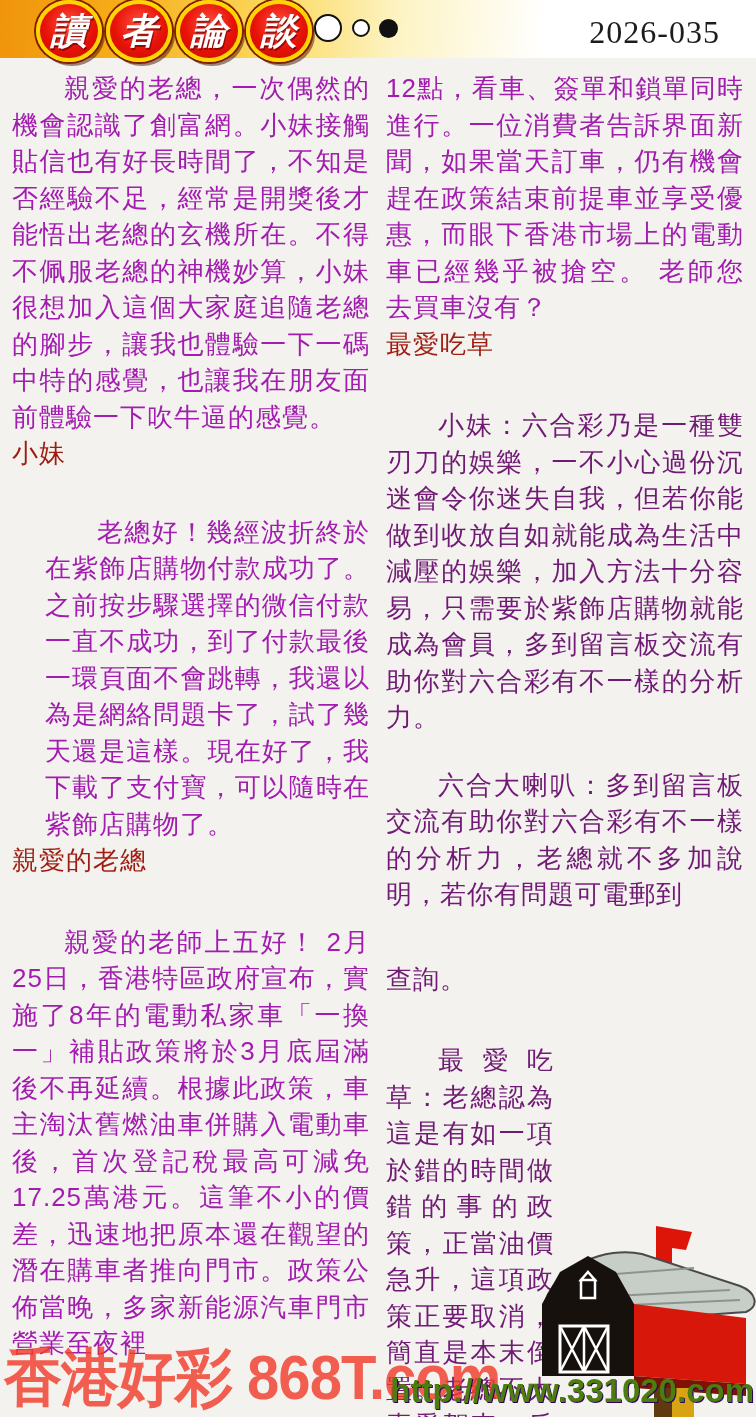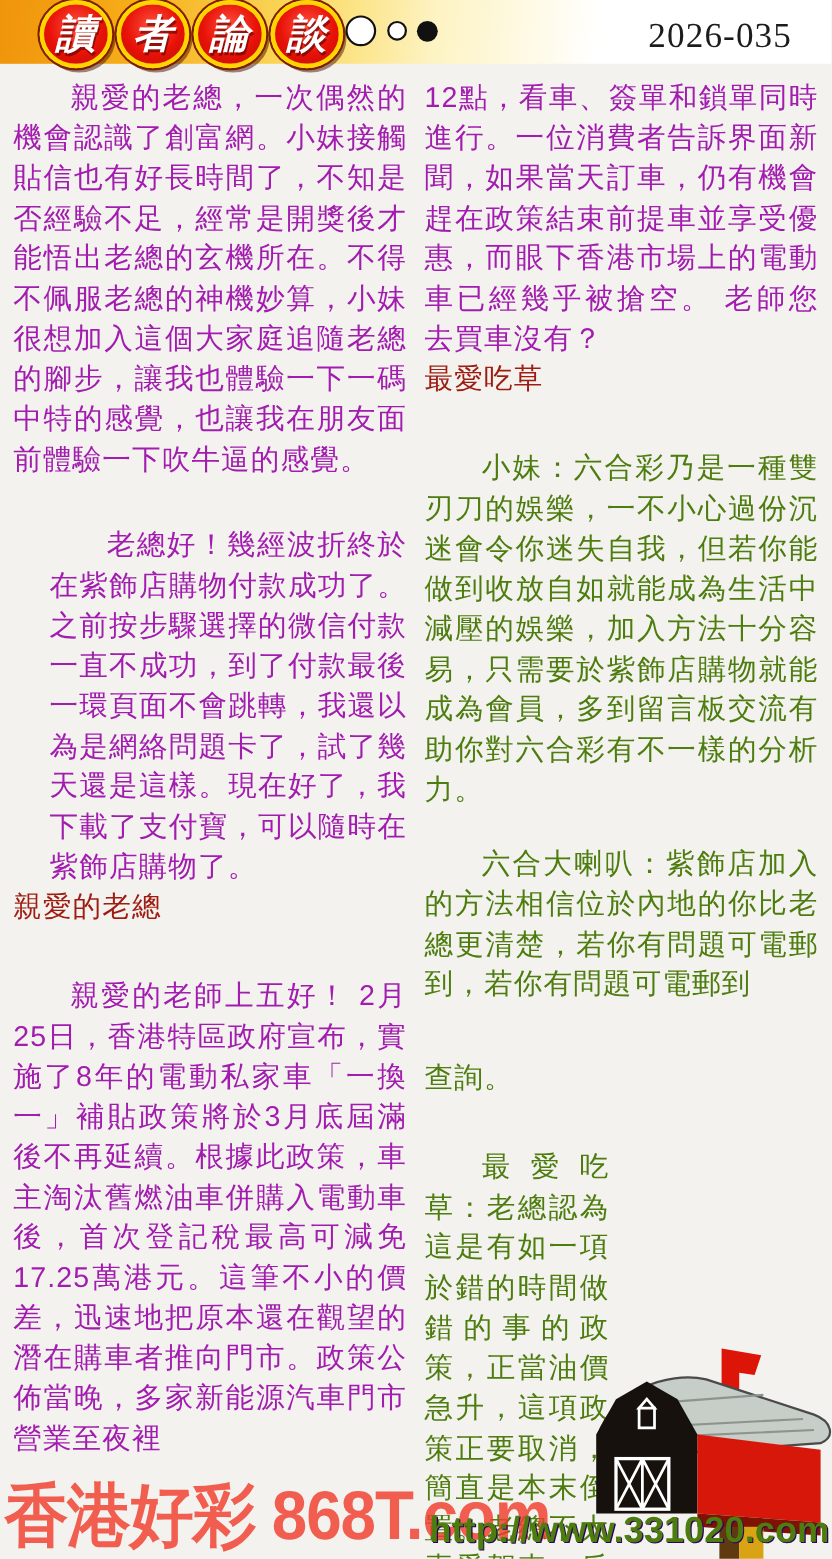--- a/index.html
+++ b/index.html
@@ -34,21 +34,21 @@
   }
   
   .col{position:absolute;top:70px;width:358px;
     font-size:26px;line-height:36.5px;letter-spacing:1px;
     text-align:justify;color:#9e1d12;}
   .col-left{left:12px;}
   .col-right{left:386px;}
   p{margin:0;}
   .indent{text-indent:2em;}
   .letter{color:#a21caf;font-weight:500;}
-  .reply{color:#4d7c0f;font-weight:500;}
+  .reply{color:#701a75;font-weight:500;}
   .sig{padding-right:12px;font-weight:500;}
   .sig-red{color:#9e1d12;}
   .mt-a{margin-top:42px;margin-left:33px;}  
   .mt-b{margin-top:45px;}
   .mt-c{margin-top:45px;}  
   .mt-d{margin-top:31px;}  
   .mt-e{margin-top:48px;}  
   .mt-f{margin-top:45px;}  
   
   .mb-float{
@@ -89,34 +89,35 @@
       </span>
   </div>
   <span class="circ c1"></span>
   <span class="circ c2"></span>
   <span class="circ c3"></span>
   <div class="issue">2026-035</div>
 </div>
 
 <section class="col col-left">
   <p class="letter indent"><span>親愛的老總，一次偶然的機會認識了創富網。小妹接觸貼信也有好長時間了，不知是否經驗不足，經常是開獎後才能悟出老總的玄機所在。不得不佩服老總的神機妙算，小妹很想加入這個大家庭追隨老總的腳步，讓我也體驗一下一碼中特的感覺，也讓我在朋友面前體驗一下吹牛逼的感覺。</span></p>
+  <div class="sig sig-red">小妹</div>
 
   <p class="letter indent mt-a"><span>老總好！幾經波折終於在紫飾店購物付款成功了。之前按步驟選擇的微信付款一直不成功，到了付款最後一環頁面不會跳轉，我還以為是網絡問題卡了，試了幾天還是這樣。現在好了，我下載了支付寶，可以隨時在紫飾店購物了。</span></p>
   <div class="sig sig-red">親愛的老總</div>
 
   <p class="letter indent mt-b"><span>親愛的老師上五好！ 2月25日，香港特區政府宣布，實施了8年的電動私家車「一換一」補貼政策將於3月底屆滿後不再延續。根據此政策，車主淘汰舊燃油車併購入電動車後，首次登記稅最高可減免17.25萬港元。這筆不小的價差，迅速地把原本還在觀望的潛在購車者推向門市。政策公佈當晚，多家新能源汽車門市營業至夜裡</span></p>
 </section>
 
 <section class="col col-right">
   <p class="letter"><span>12點，看車、簽單和鎖單同時進行。一位消費者告訴界面新聞，如果當天訂車，仍有機會趕在政策結束前提車並享受優惠，而眼下香港市場上的電動車已經幾乎被搶空。 老師您去買車沒有？</span></p>
   <div class="sig sig-red">最愛吃草</div>
 
   <p class="reply indent mt-c"><span>小妹：六合彩乃是一種雙刃刀的娛樂，一不小心過份沉迷會令你迷失自我，但若你能做到收放自如就能成為生活中減壓的娛樂，加入方法十分容易，只需要於紫飾店購物就能成為會員，多到留言板交流有助你對六合彩有不一樣的分析力。</span></p>
 
-  <p class="reply indent mt-d"><span>六合大喇叭：紫飾店加入的方法相信位於內地的你比老總更清楚，若你有問題可電郵到，若你有問題可電郵到</span></p>
+  <p class="reply indent mt-d"><span>六合大喇叭：多到留言板交流有助你對六合彩有不一樣的分析力，老總就不多加說明，若你有問題可電郵到</span></p>
 
   <p class="reply mt-e"><span>查詢。</span></p>
 
   <p class="reply indent mt-f">
     <span class="mb-float">
       <svg width="238" height="210" viewBox="0 0 238 210" xmlns="http://www.w3.org/2000/svg">
 
         <polygon points="122,2 158,8 152,26 138,24 138,100 122,100" fill="#dd1408"></polygon>
 
         <path d="M10,80 C22,42 72,22 108,30 L206,62 C222,68 226,82 212,88 L42,100 Z" fill="#c7cdc7" stroke="#4a4a4a" stroke-width="2"></path>

